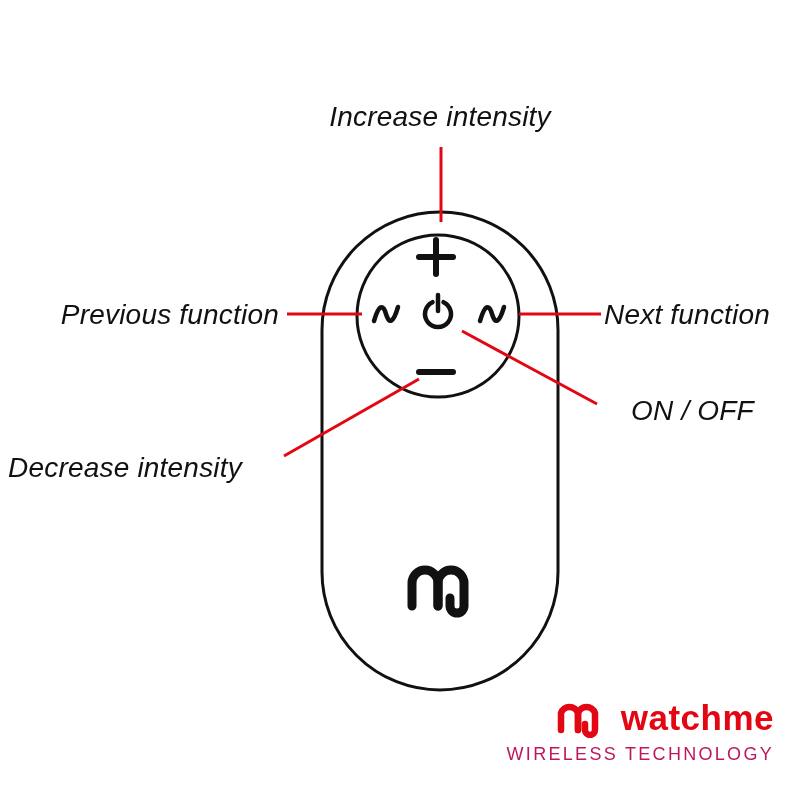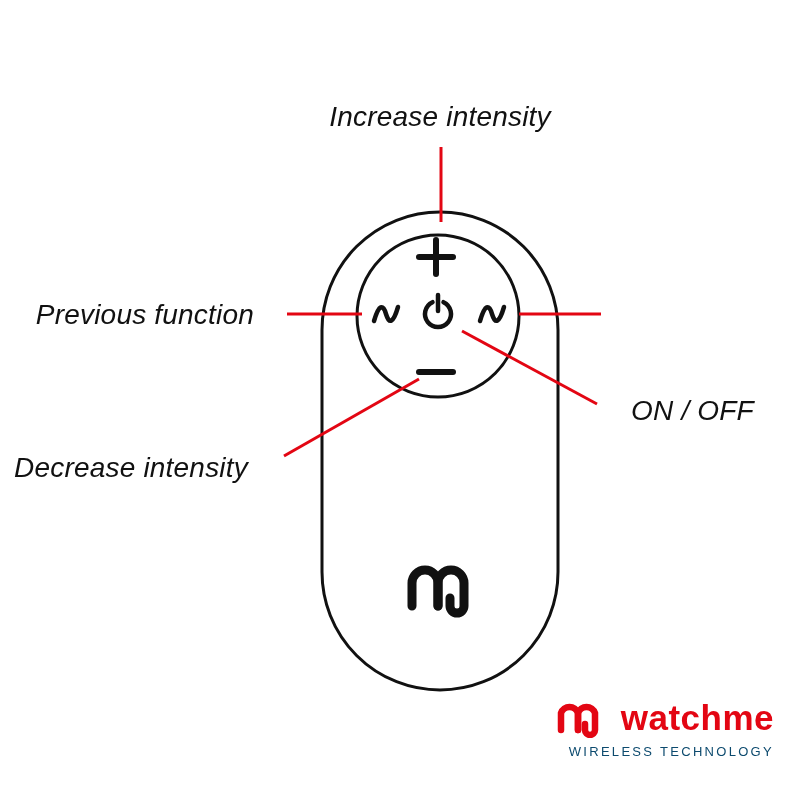--- a/index.html
+++ b/index.html
@@ -31,34 +31,34 @@
     color: #111111;
     white-space: nowrap;
     letter-spacing: 0.2px;
   }
   .callout-increase {
     left: 440px;
     top: 101px;
     transform: translateX(-50%);
   }
   .callout-previous {
-    right: 542px;
+    right: 517px;
     top: 299px;
   }
   .callout-next {
     left: 604px;
     top: 299px;
   }
   .callout-onoff {
     left: 604px;
     top: 395px;
     margin-left: 27px;
   }
   .callout-decrease {
-    left: 14px;
+    left: 8px;
     top: 452px;
     text-align: right;
   }
   .brand {
     position: absolute;
     right: 22px;
     top: 696px;
     display: flex;
     flex-direction: column;
     align-items: flex-end;
@@ -70,22 +70,22 @@
   }
   .brand-name {
     color: #e30613;
     font-size: 35px;
     font-weight: bold;
     letter-spacing: 0.5px;
     line-height: 1;
   }
   .brand-tagline {
     margin-top: 6px;
-    color: #0c4a6e;
-    font-size: 13px;
+    color: #be185d;
+    font-size: 18px;
     font-weight: 500;
     letter-spacing: 2.3px;
   }
 </style>
 </head>
 <body>
 
 <div class="stage">
 
   <svg class="diagram-svg" viewBox="0 0 800 800">
@@ -123,20 +123,21 @@
       <line x1="519" y1="314" x2="601" y2="314"></line>
       <line x1="462" y1="331" x2="597" y2="404"></line>
       <line x1="284" y1="456" x2="419" y2="379"></line>
     </g>
   </svg>
 
   <div class="callout callout-increase">Increase intensity</div>
 
   <div class="callout callout-previous">Previous function</div>
 
+  <div class="callout callout-next">Next function</div>
 
   <div class="callout callout-onoff">ON / OFF</div>
 
   <div class="callout callout-decrease">Decrease intensity</div>
 
   <div class="brand">
     <div class="brand-row">
       <svg width="42" height="42" viewBox="0 0 42 42">
         <g stroke="#e30613" stroke-width="6.5" stroke-linecap="round" fill="none">
           <path d="M 4 34 L 4 17 A 9 9 0 0 1 21 17 L 21 34"></path>

